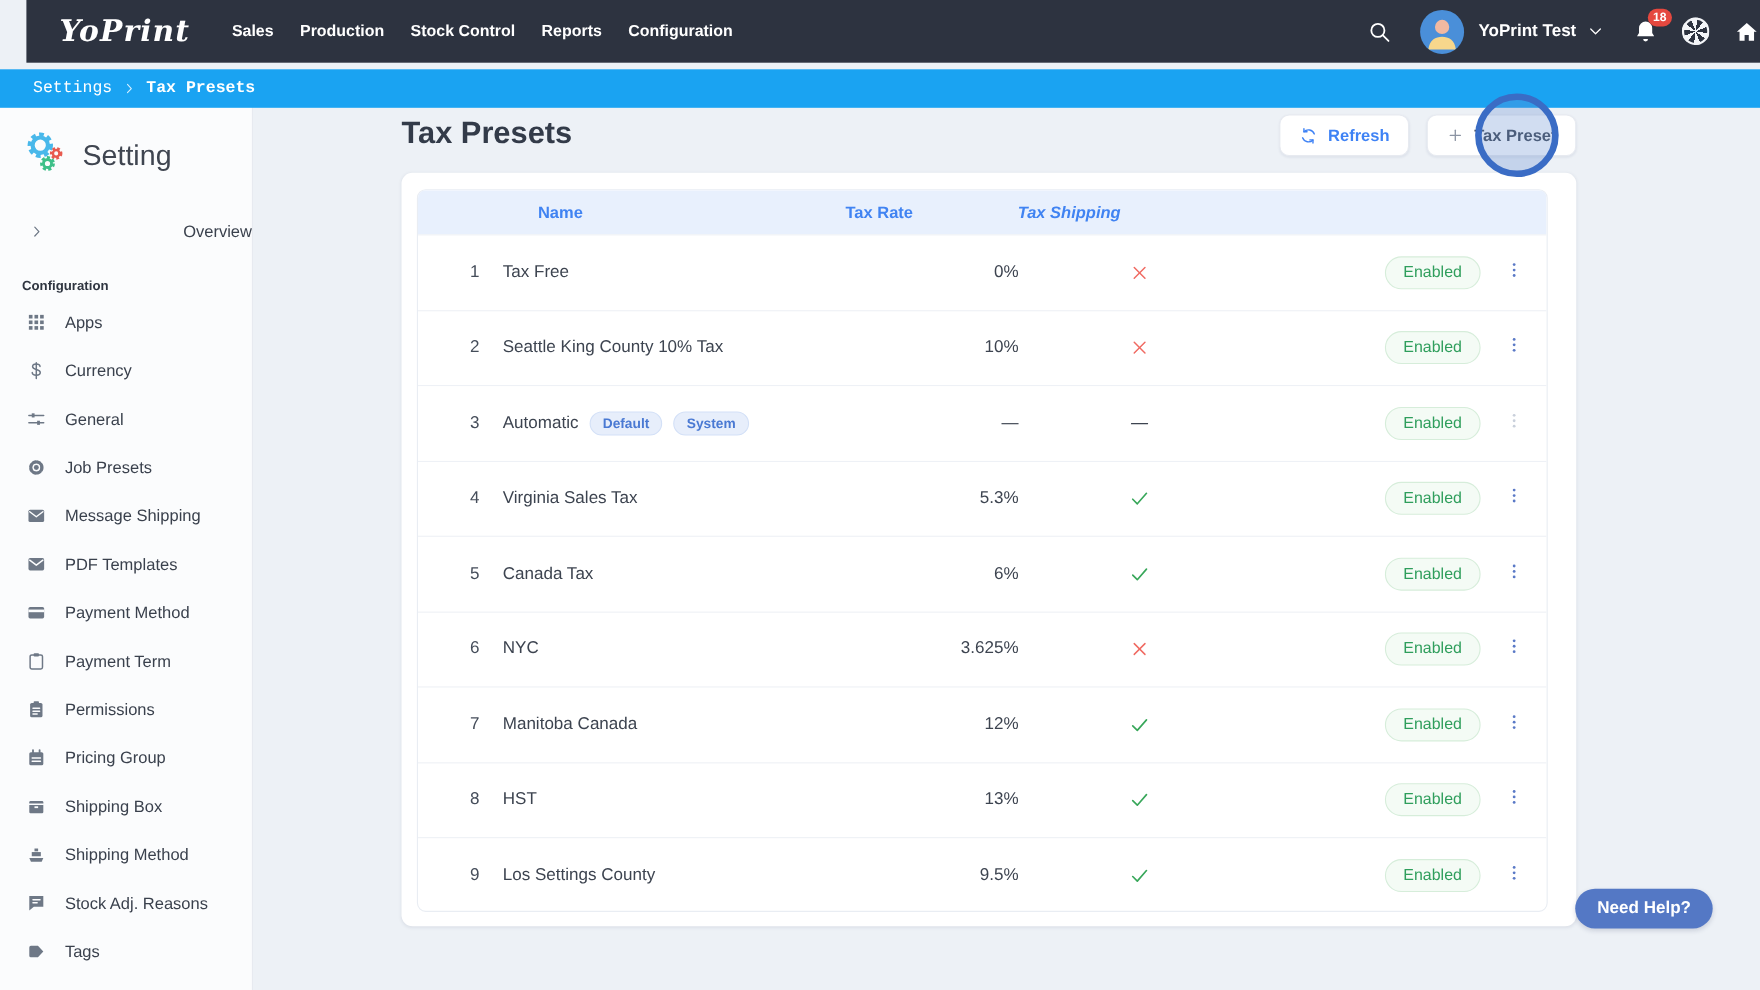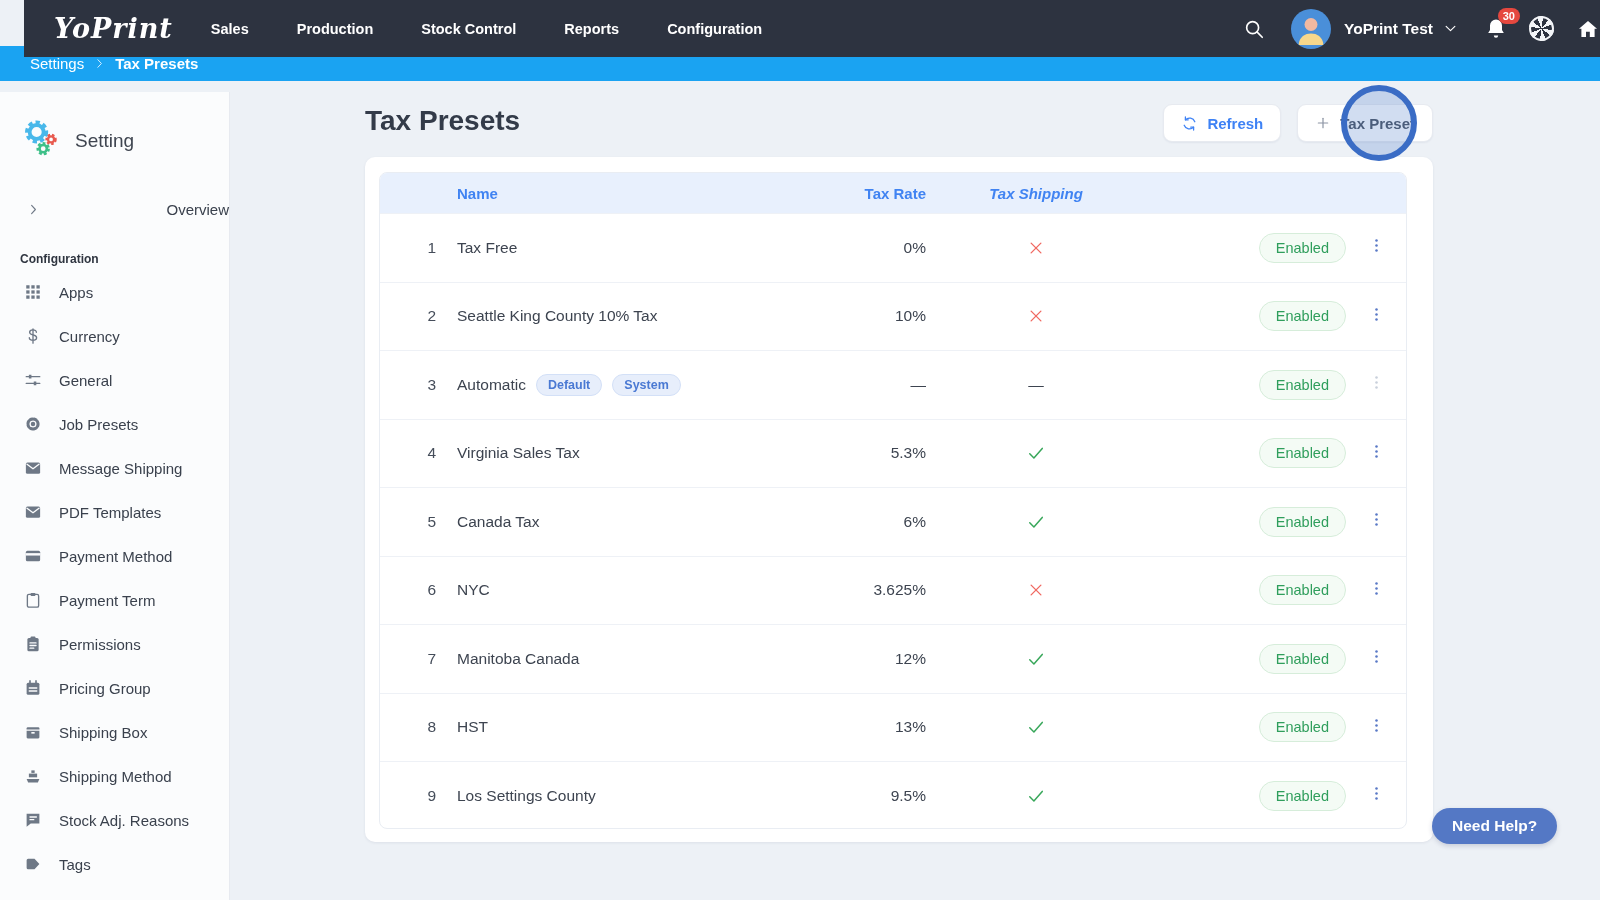--- a/index.html
+++ b/index.html
@@ -5,48 +5,48 @@
   * { margin:0; padding:0; box-sizing:border-box; }
   html,body { width:1600px; height:900px; overflow:hidden; }
   body { position:relative; background:#edf1f6; font-family:"Liberation Sans", sans-serif; color:#3d4450; }
   [data-interactable="true"] { cursor:pointer; }
 
   
   .navbar { position:absolute; left:0; top:0; width:1600px; height:57px; background:#2d3340;
             display:flex; align-items:center; padding-left:30px; z-index:10;margin-left:24px; }
   .logo { font-family:"DejaVu Serif", serif; font-style:italic; font-weight:bold;
           color:#ffffff; font-size:27px; letter-spacing:1px; margin-right:38px; }
-  .nav-menu { display:flex; align-items:center; gap:48px; }
+  .nav-menu { display:flex; align-items:center; gap:24px; }
   .nav-item { color:#ffffff; font-size:14.5px; font-weight:600; }
   .nav-right { margin-left:auto; display:flex; align-items:center; padding-right:24px; }
   .nav-right svg { display:block; }
   .search-btn { color:#fff; margin-right:26px; }
   .avatar { width:40px; height:40px; border-radius:50%; background:#4a8fd9; overflow:hidden; margin-right:13px; flex:none; }
   .user-name { color:#fff; font-size:15.5px; font-weight:600; margin-right:10px; }
   .caret { color:#fff; margin-right:26px; }
   .bell-wrap { position:relative; color:#fff; margin-right:21px; }
   .nav-badge { position:absolute; top:-9px; right:-12px; background:#e5483f; color:#fff;
                font-size:11px; font-weight:bold; border-radius:9px; padding:2px 5px; min-width:22px; text-align:center; }
   .aperture { width:25px; height:25px; border-radius:50%; margin-right:22px;
               background:repeating-conic-gradient(from 8deg, #2d3340 0deg 31deg, #f3f5f8 31deg 60deg);
               box-shadow:inset 0 0 0 2px #f3f5f8; }
   .home-btn { color:#fff; }
 
   
-  .crumbbar { position:absolute; left:0; top:46px; width:1600px; height:35px; background:#1aa3f2;
-              display:flex; align-items:center; gap:9px; padding-left:30px; color:#fff; z-index:9; }
+  .crumbbar { position:absolute; left:0; top:63px; width:1600px; height:35px; background:#1aa3f2;
+              display:flex; align-items:center; gap:9px; padding-left:30px; color:#fff; z-index:9;font-family:Liberation Mono, monospace; }
   .crumb { font-size:15px; }
   .crumb.current { font-weight:700; }
   .crumb-sep { color:#d6f0ff; display:flex; }
 
   
   .sidebar { position:absolute; left:0; top:92px; width:230px; height:808px; background:#fbfcfd;
              border-right:1px solid #e7eaf0; }
   .side-header { display:flex; align-items:center; gap:13px; padding:26px 0 0 20px; }
-  .side-title { font-size:19px; color:#3f4550; }
+  .side-title { font-size:26px; color:#3f4550; }
   .side-overview { margin-top:24px; height:42px; display:flex; align-items:center; gap:17px; padding-left:26px;
                    color:#3a414d; font-size:15px;justify-content:space-between; }
   .side-overview .sicon { color:#6e7886; display:flex; }
   .side-section { padding:22px 0 4px 20px; font-size:12px; font-weight:bold; color:#2f3540; }
   .side-item { height:44px; display:flex; align-items:center; gap:16px; padding-left:23px;
                color:#3a414d; font-size:15px; }
   .side-item .sicon { width:20px; color:#6e7886; display:flex; justify-content:center; }
 
   
   .main { position:absolute; left:230px; top:92px; width:1370px; height:808px; }
@@ -58,21 +58,21 @@
   .btn-refresh { color:#3e82f5; }
   .btn-add { color:#3f4857; }
   .btn-add .plus-ic { color:#8b94a3; display:flex; }
   .btn-refresh .ref-ic { display:flex; }
 
   .card { position:absolute; left:135px; top:65px; width:1068px; height:685px; background:#fff;
           border-radius:10px; box-shadow:0 1px 3px rgba(25,39,82,.08); }
   .tablewrap { position:absolute; left:14px; top:15px; width:1028px; height:657px;
                border:1px solid #e9edf3; border-radius:8px; overflow:hidden; background:#fff; }
   .tgrid { display:grid; grid-template-columns:56px 1fr 120px 220px 200px 60px; align-items:center; }
-  .thead { height:40px; background:#e8f0fd; color:#4083f2; font-size:15px; font-weight:600; }
+  .thead { height:40px; background:#e8f0fd; color:#4083f2; font-size:15px; font-weight:600;gap:32px; }
   .trow { height:68.5px; border-top:1px solid #eef1f6; font-size:15.5px; color:#3d4450; }
   .c-num { text-align:right; color:#454d5a; }
   .c-name { padding-left:21px; display:flex; align-items:center; }
   .c-rate { text-align:right; }
   .c-ship { display:flex; justify-content:center;font-style:italic; }
   .c-status { display:flex; justify-content:flex-end; }
   .c-menu { display:flex; justify-content:center; color:#5a79c6; }
   .c-menu.disabled { color:#c9d0db; }
   .badge { display:inline-block; margin-left:10px; background:#e7eefb; border:1px solid #d3e0f7;
            color:#4a79d3; font-size:12.5px; font-weight:600; padding:3px 11px; border-radius:12px; }
@@ -120,21 +120,21 @@
     <span class="caret" data-interactable="true">
         <svg width="15" height="15" viewBox="0 0 24 24" fill="none" stroke="currentColor" stroke-width="1.8" stroke-linecap="round" stroke-linejoin="round">
           <polyline points="5 8.5 12 15.5 19 8.5"></polyline>
         </svg>
       </span>
     <span class="bell-wrap" data-interactable="true">
       <span data-interactable="false"><svg width="24" height="24" viewBox="0 0 24 24" fill="none" stroke="currentColor" stroke-width="1.8" stroke-linecap="round" stroke-linejoin="round">
             <path d="M12 2.6a6 6 0 0 0-6 6v4.4L4.2 16h15.6L18 13V8.6a6 6 0 0 0-6-6z" fill="currentColor" stroke="none"></path>
             <path d="M9.8 18.5a2.2 2.2 0 0 0 4.4 0z" fill="currentColor" stroke="none"></path>
           </svg></span>
-      <span class="nav-badge" data-interactable="false">30</span>
+      <span class="nav-badge" data-interactable="false">18</span>
     </span>
     <span class="aperture" data-interactable="true"></span>
     <span class="home-btn" data-interactable="true">
         <svg width="24" height="24" viewBox="0 0 24 24" fill="none" stroke="currentColor" stroke-width="1.8" stroke-linecap="round" stroke-linejoin="round">
           <path d="M3 11.8 12 4l9 7.8h-2.4V20h-4.8v-5.2H10V20H5.4v-8.2z" fill="currentColor" stroke="none"></path>
         </svg>
       </span>
   </div>
 </div>
 

